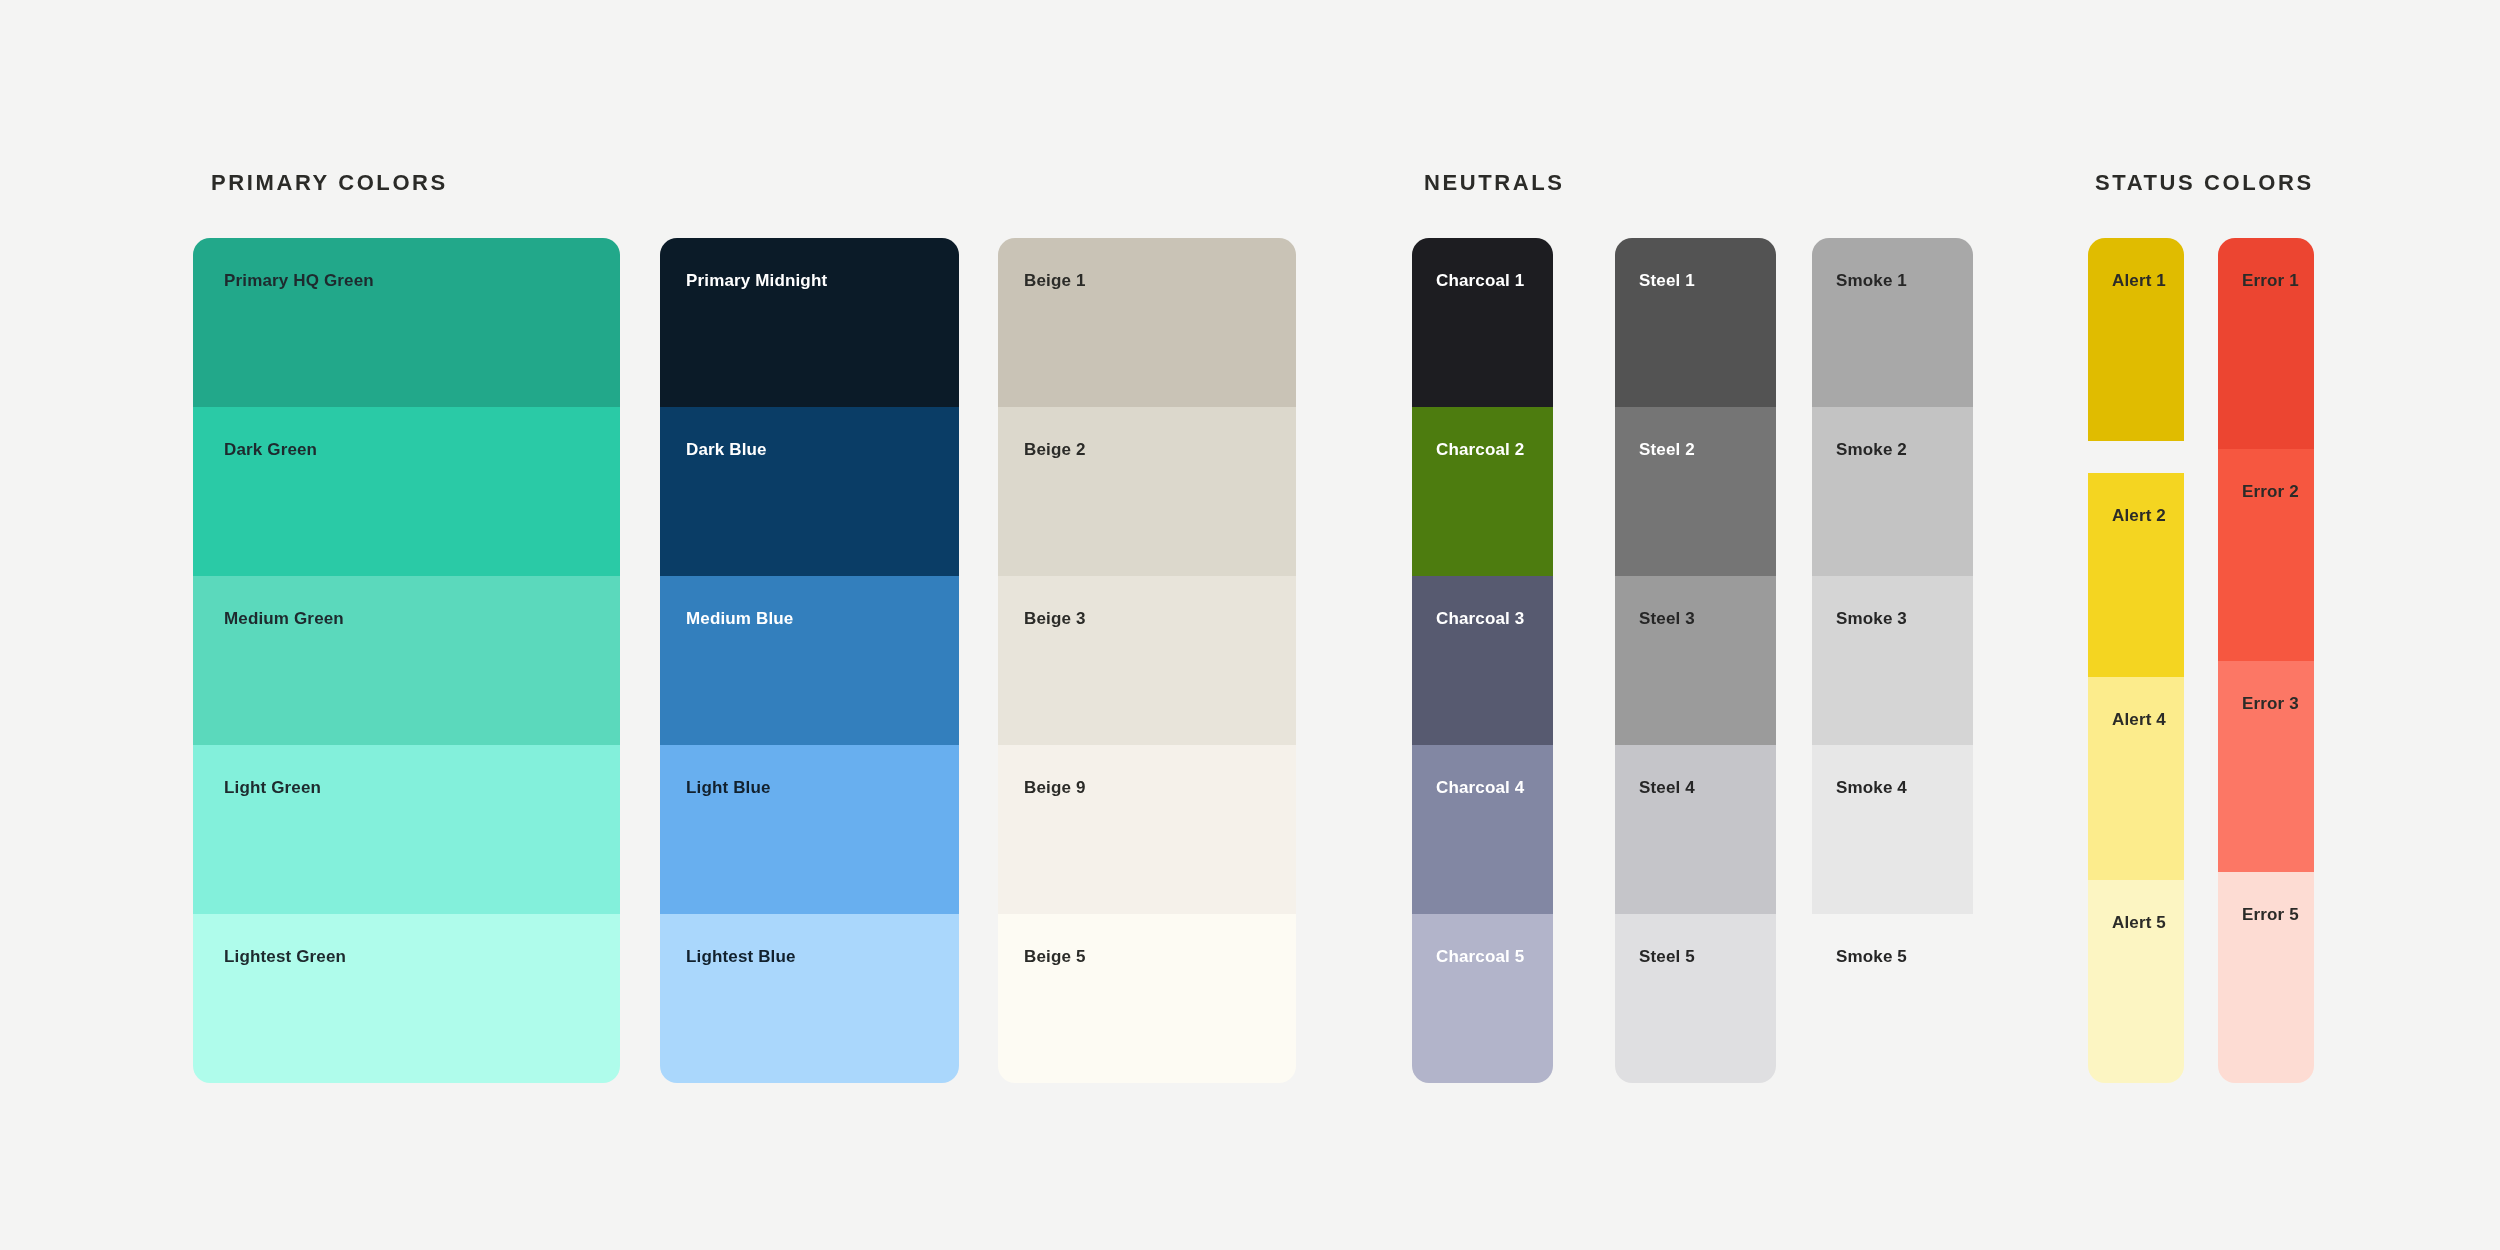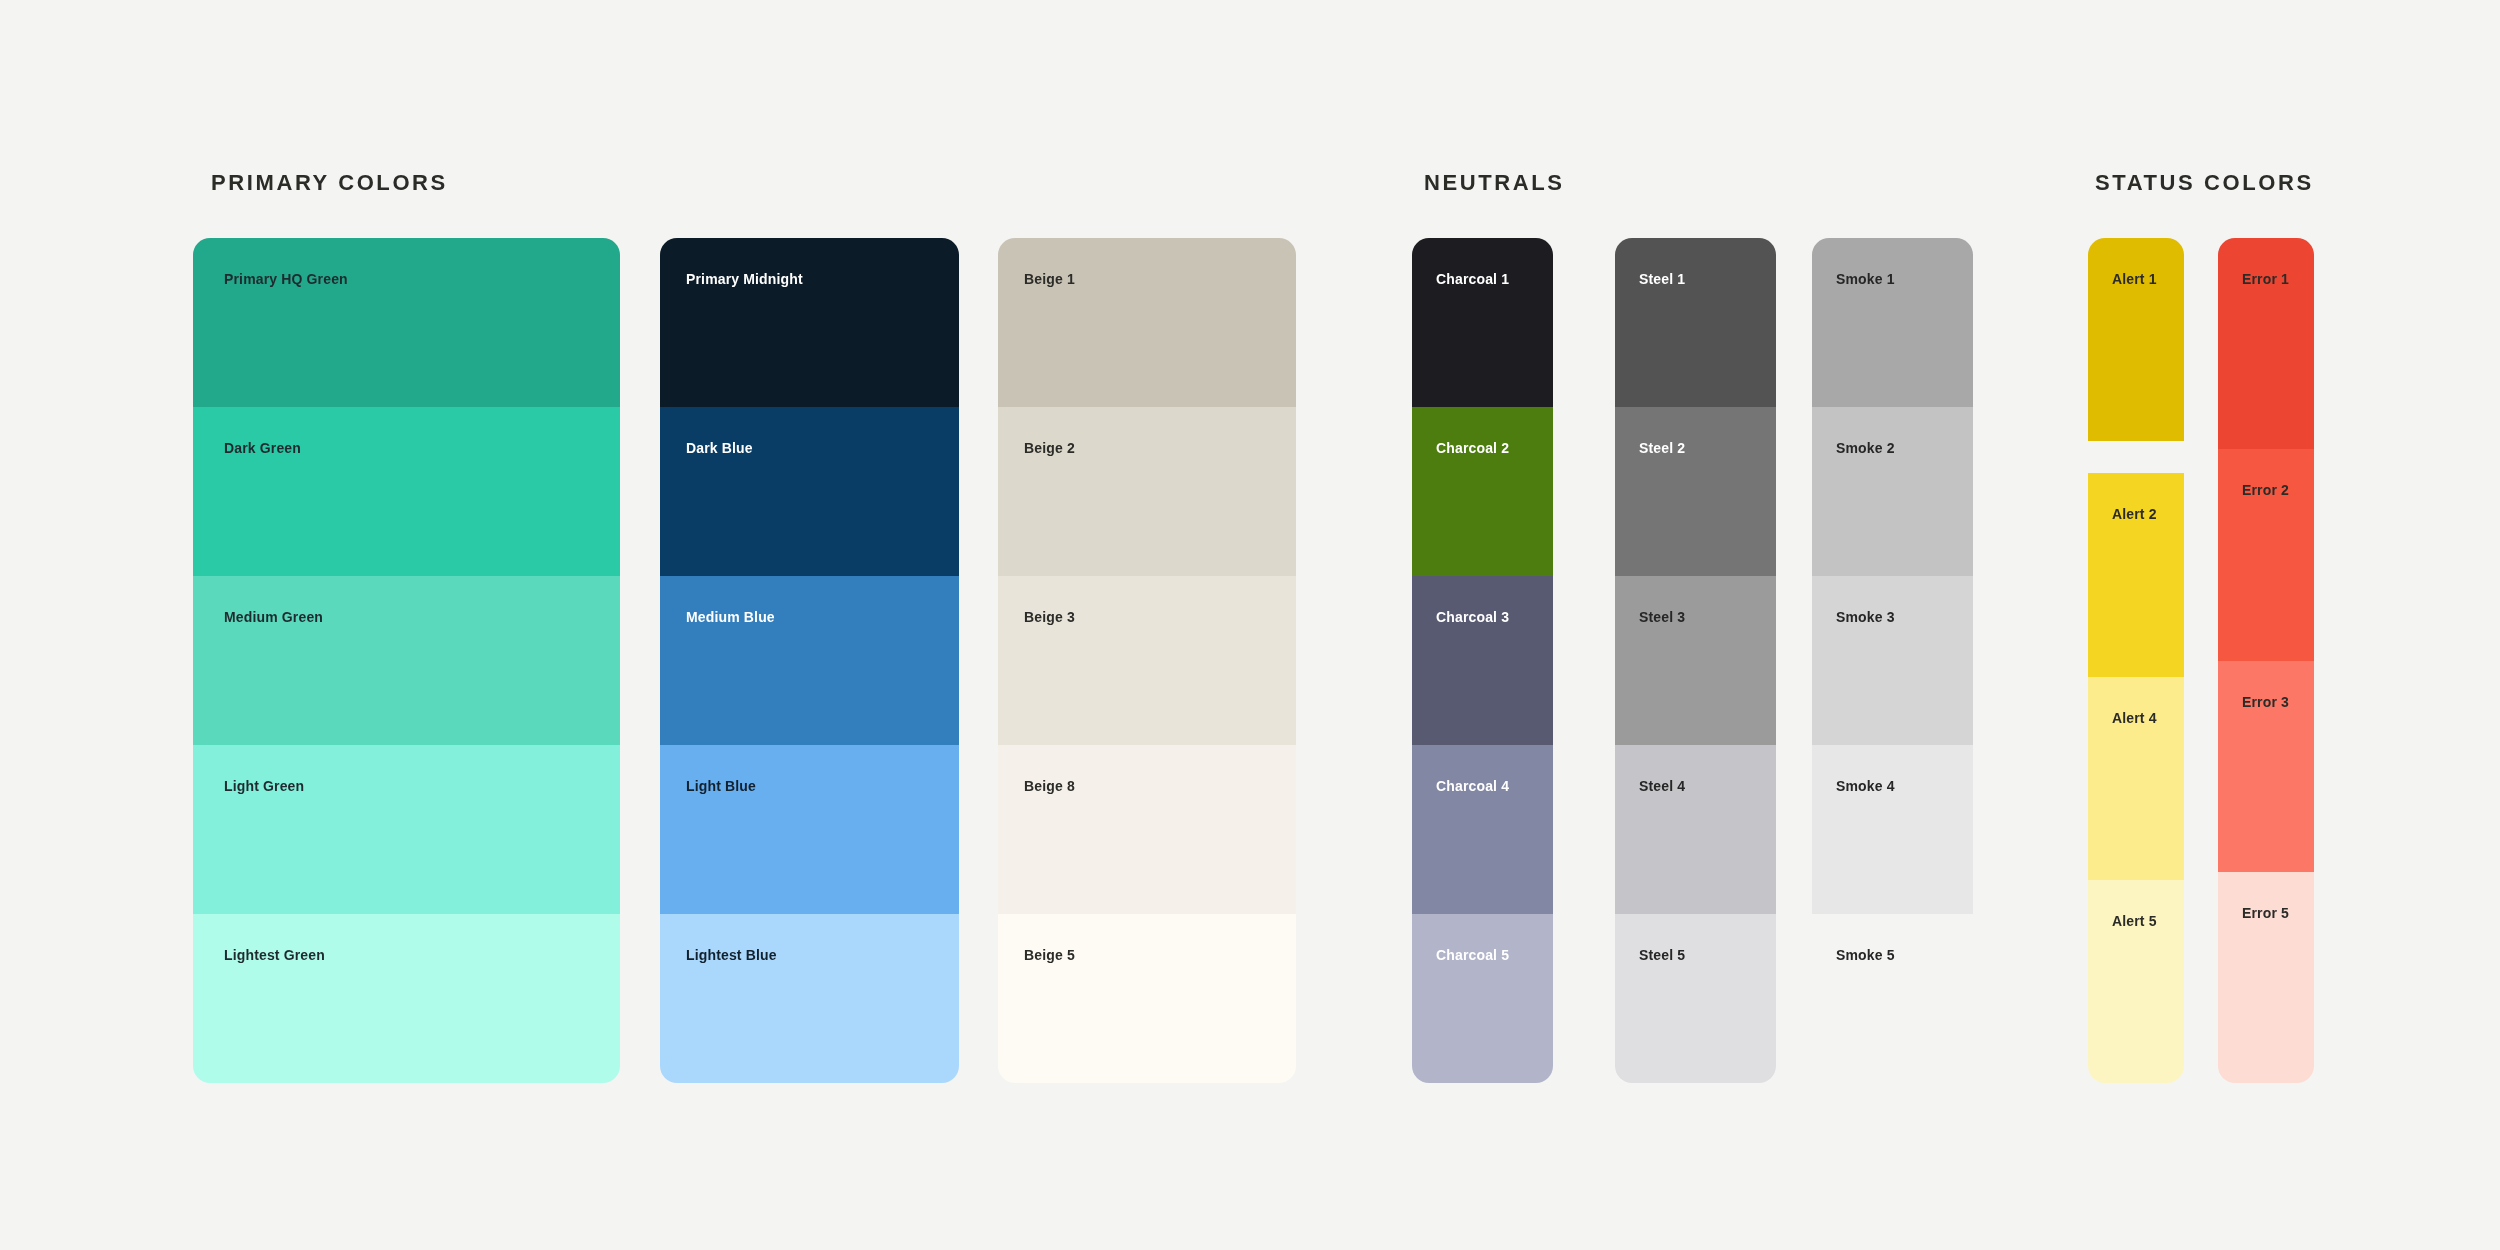--- a/index.html
+++ b/index.html
@@ -48,21 +48,21 @@
   .swatch {
     flex: 1 1 0;
     position: relative;
     min-height: 0;
   }
 
   .swatch-label {
     position: absolute;
     top: 33px;
     left: 31px;
-    font-size: 14px;
+    font-size: 17px;
     font-weight: bold;
     letter-spacing: 0.15px;
     line-height: 1.15;
     white-space: nowrap;
     text-align: right;
   }
 
   .palette-card.narrow .swatch-label { left: 26px; }
   .palette-card.slim   .swatch-label { left: 24px; }
 
@@ -122,21 +122,21 @@
       <div class="swatch" style="background: rgb(201, 195, 182);">
         <span class="swatch-label" style="color: rgb(43, 43, 40);">Beige 1</span>
       </div>
       <div class="swatch" style="background: rgb(220, 216, 204);">
         <span class="swatch-label" style="color: rgb(43, 43, 40);">Beige 2</span>
       </div>
       <div class="swatch" style="background: rgb(232, 228, 218);">
         <span class="swatch-label" style="color: rgb(43, 43, 40);">Beige 3</span>
       </div>
       <div class="swatch" style="background: rgb(245, 241, 234);">
-        <span class="swatch-label" style="color: rgb(43, 43, 40);">Beige 8</span>
+        <span class="swatch-label" style="color: rgb(43, 43, 40);">Beige 9</span>
       </div>
       <div class="swatch" style="background: rgb(253, 251, 243);">
         <span class="swatch-label" style="color: rgb(43, 43, 40);">Beige 5</span>
       </div>
     </div>
     <div class="palette-card col-charcoal slim">
       <div class="swatch" style="background: rgb(29, 29, 33);">
         <span class="swatch-label" style="color: rgb(255, 255, 255);">Charcoal 1</span>
       </div>
       <div class="swatch" style="background: #4d7c0f;">

